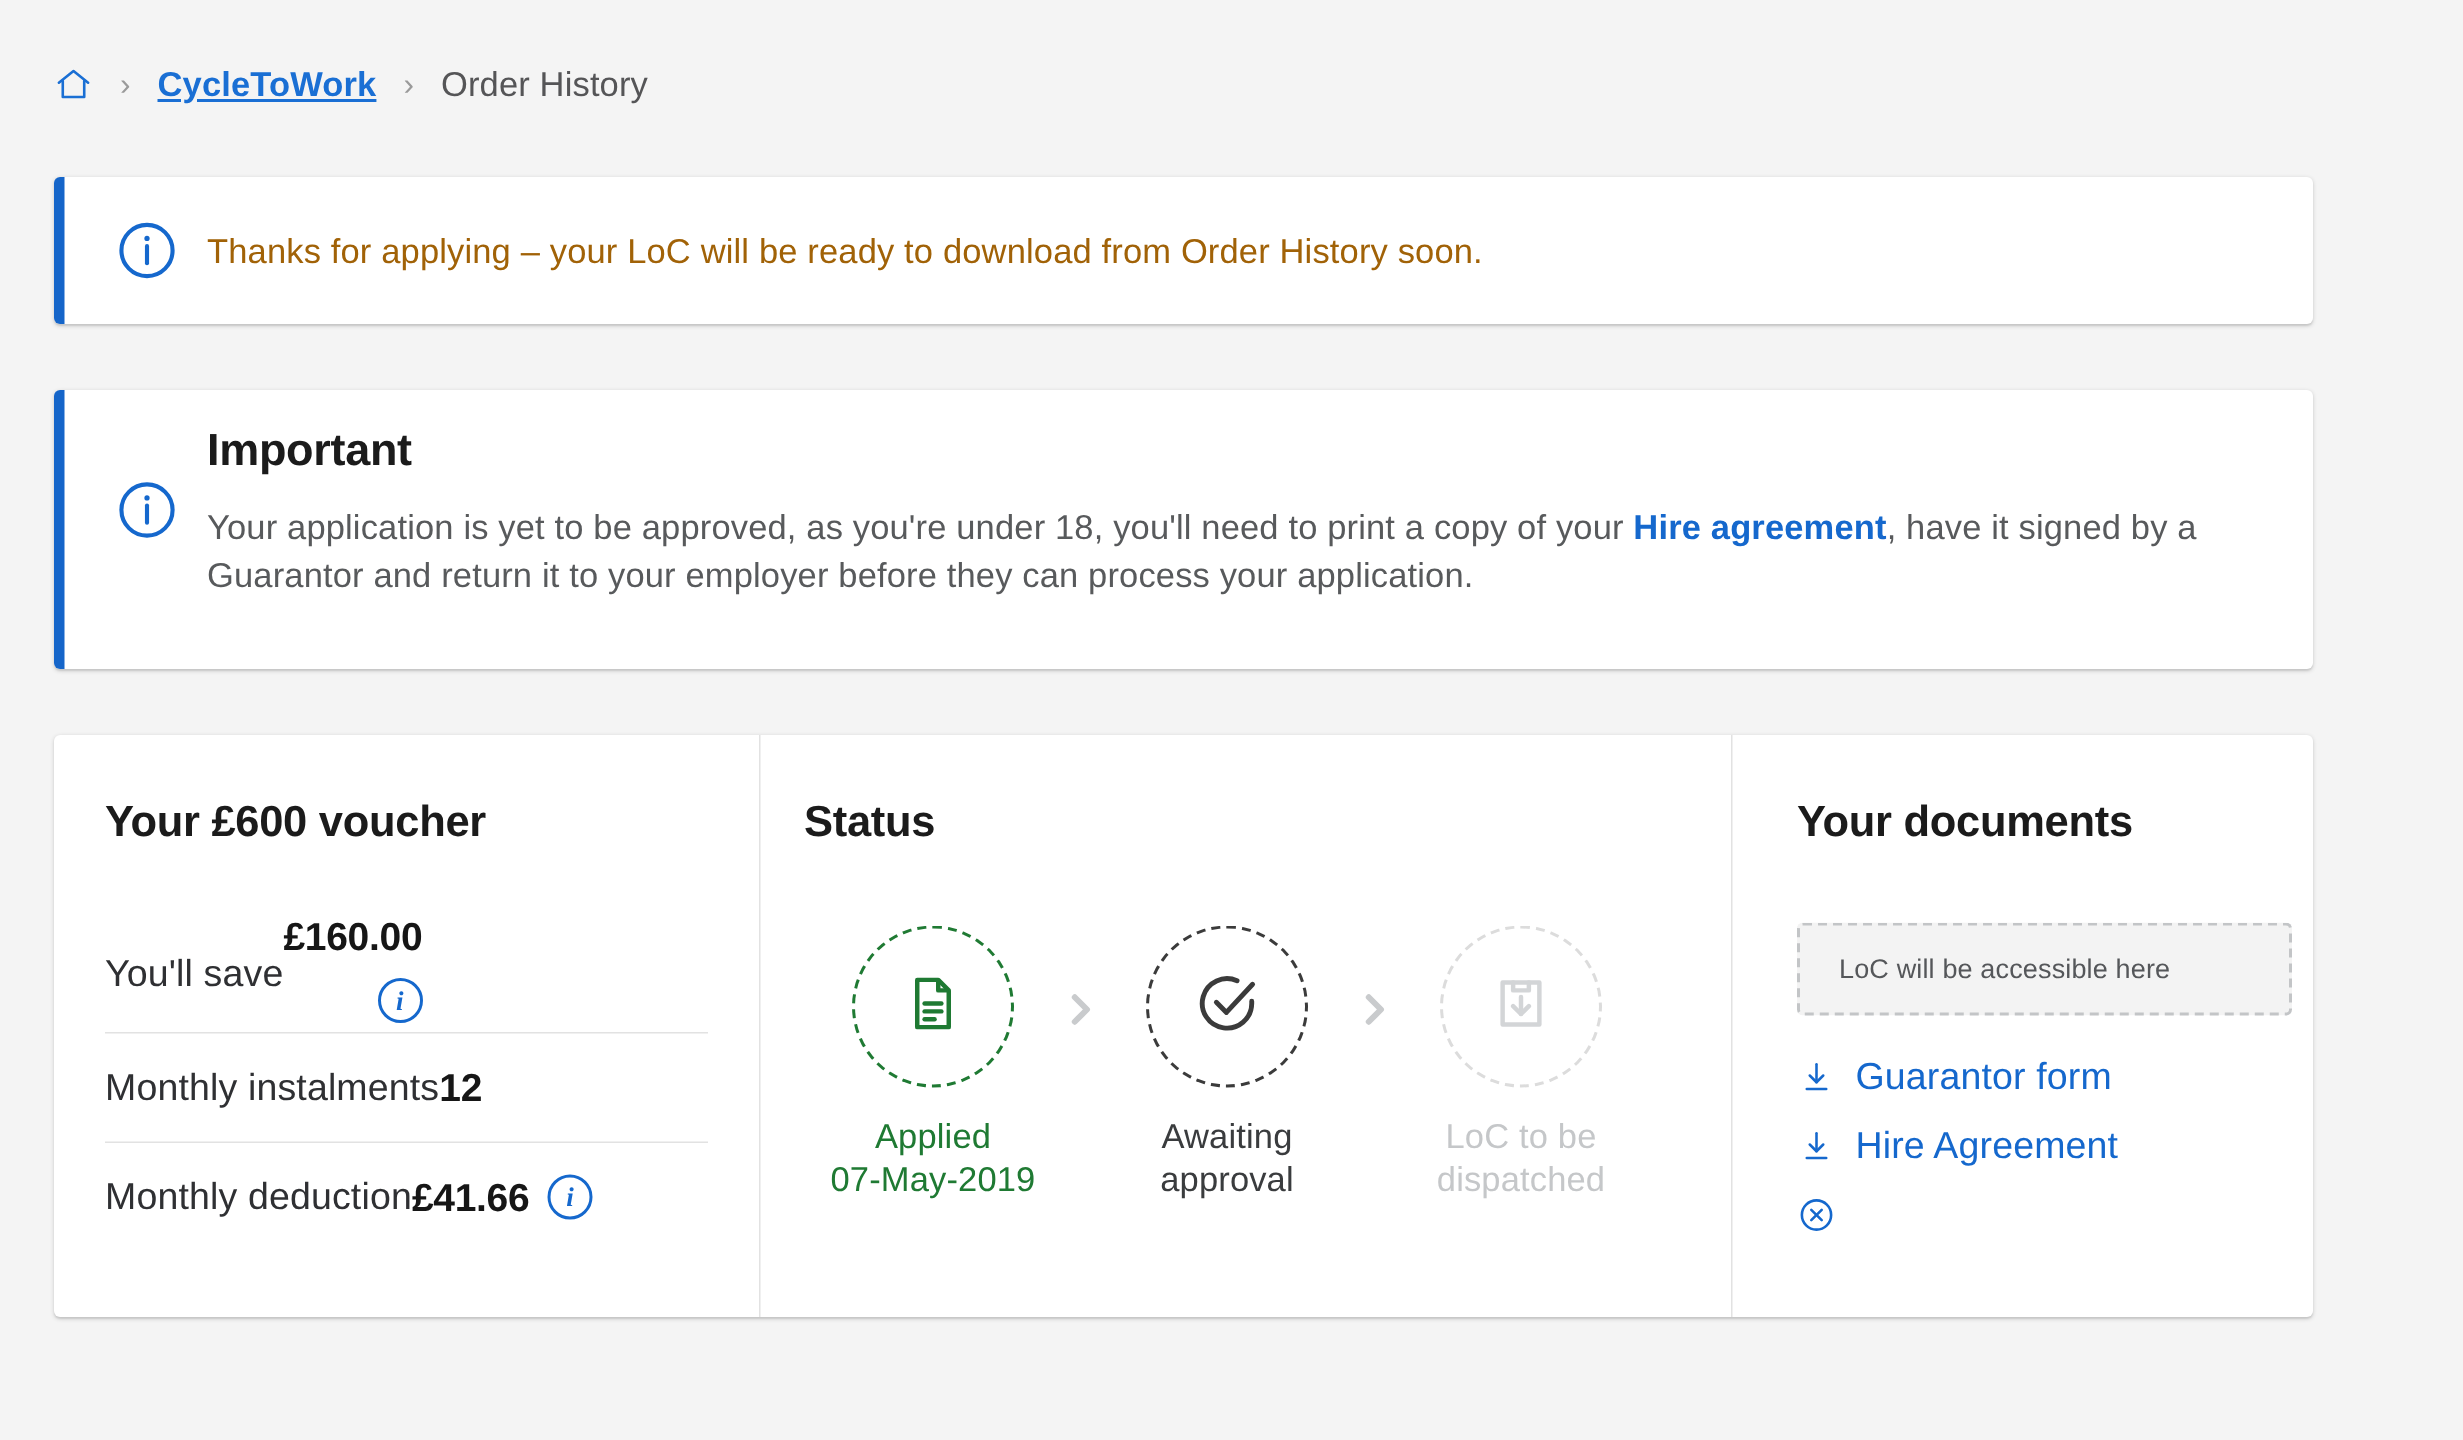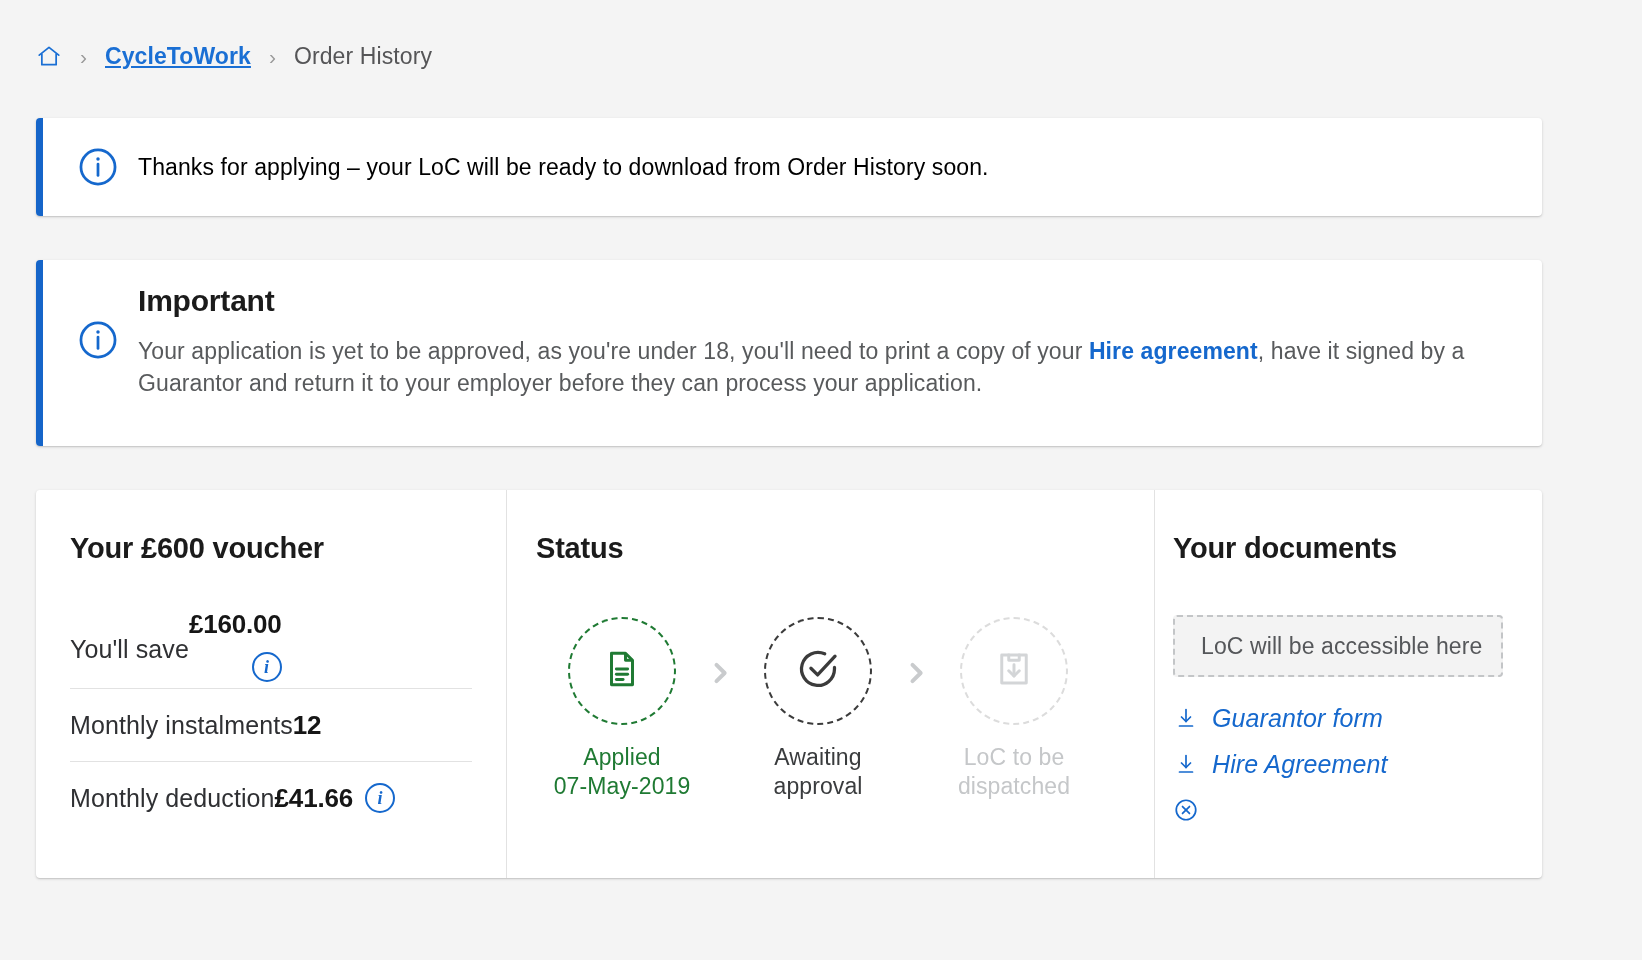--- a/index.html
+++ b/index.html
@@ -76,21 +76,21 @@
 
   
   #alert-thanks {
     margin-top: 34px;
     height: 98px;
     align-items: center;
   }
   #alert-thanks .alert-icon-wrap { width: 102px; padding-left: 22px; }
   #alert-thanks .alert-text {
     font-size: 23px;
-    color: #000000;
+    color: #a16207;
     letter-spacing: .1px;
   }
 
   
   #alert-important {
     margin-top: 44px;
     min-height: 186px;
     padding: 0 0 26px 0;
     align-items: center;
   }
@@ -133,21 +133,21 @@
   .col { position: relative; height: 100%; }
   .col + .col::before {
     content: "";
     position: absolute;
     left: 0; top: 0; bottom: 0;
     width: 1px;
     background: #e2e2e2;
   }
   .col-voucher   { flex: 0 0 470px; padding: 42px 34px 0 34px; }
   .col-status    { flex: 0 0 648px; padding: 42px 30px 0 30px; }
-  .col-documents { flex: 1 1 auto;  padding: 42px 30px 0 19px; }
+  .col-documents { flex: 1 1 auto;  padding: 42px 30px 0 44px; }
 
   .col-title {
     font-size: 29px;
     font-weight: bold;
     color: #1b1b1b;
     letter-spacing: -.2px;
   }
 
   
   .voucher-rows { margin-top: 44px; }
@@ -248,26 +248,26 @@
   
   .loc-placeholder {
     margin-top: 50px;
     height: 62px;
     border: 2px dashed #c3c5c7;
     border-radius: 4px;
     background: #f3f3f3;
     display: flex;
     align-items: center;
     padding-left: 26px;
-    font-size: 23px;
+    font-size: 18px;
     color: #55575a;
     letter-spacing: .1px;
     width: 330px;
   }
-  .doc-links { margin-top: 18px; font-style: italic; }
+  .doc-links { margin-top: 18px; }
   .doc-link {
     display: flex;
     align-items: center;
     gap: 13px;
     height: 46px;
     text-decoration: none;
     color: #1568cd;
     font-size: 25px;
     letter-spacing: .1px;
     cursor: pointer;

